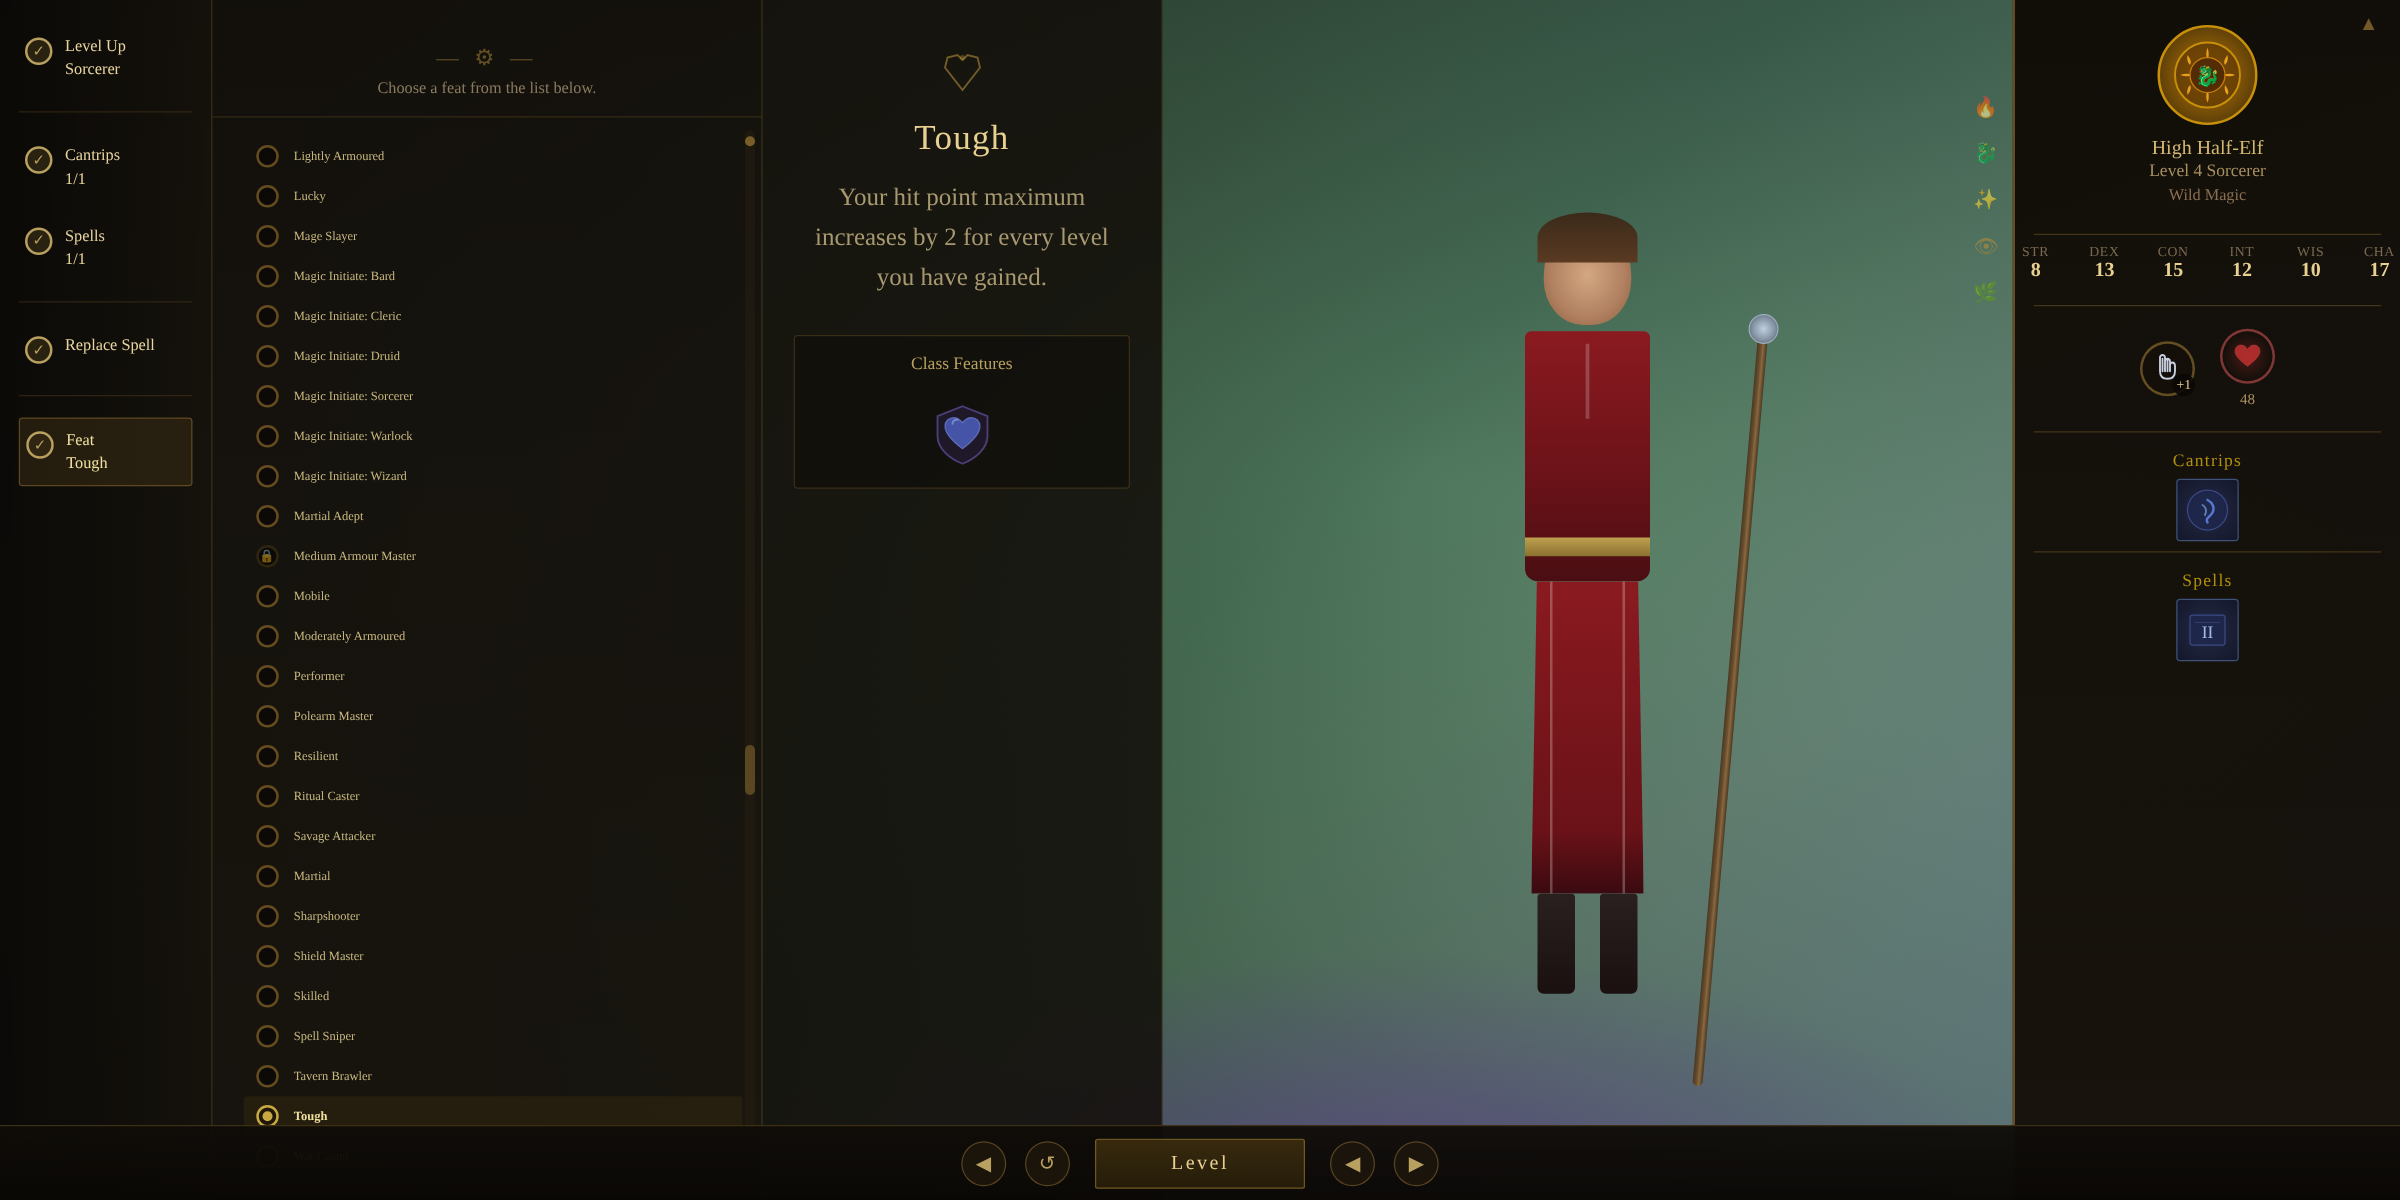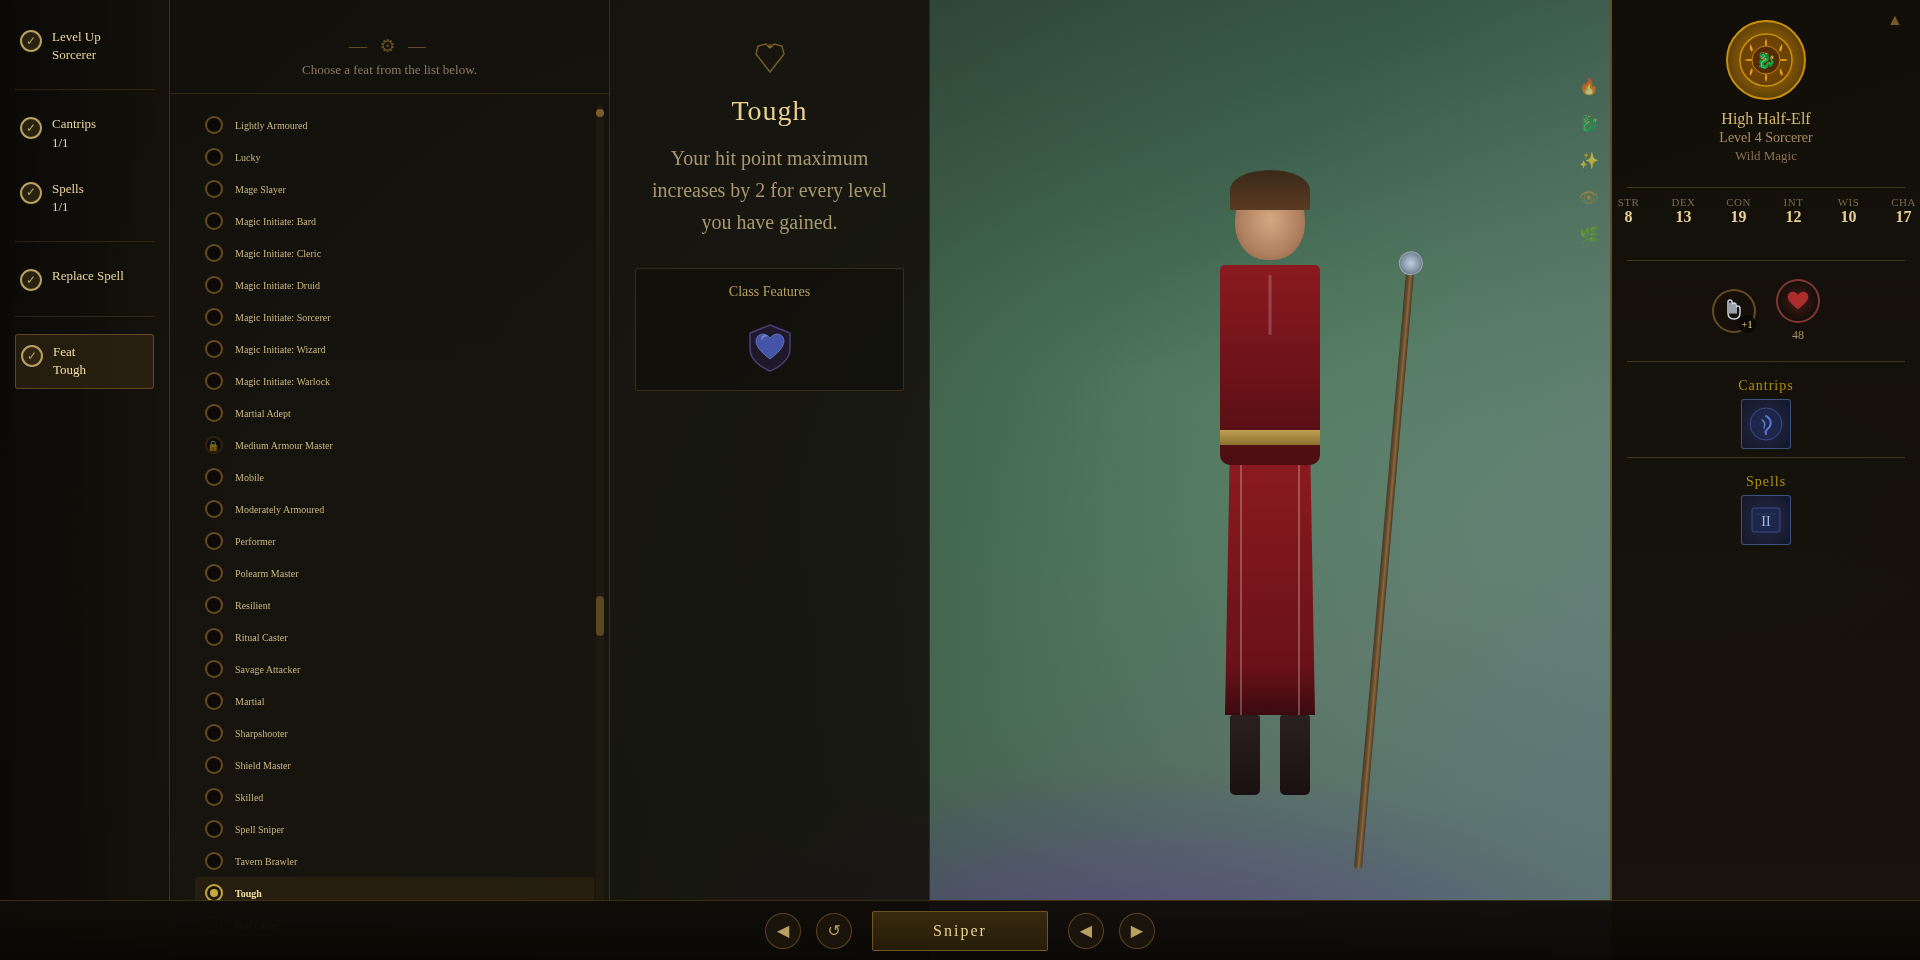--- a/index.html
+++ b/index.html
@@ -366,21 +366,21 @@
     .stats-divider {
       width: 100%;
       border: none;
       border-top: 1px solid rgba(180,140,60,0.3);
       margin: 8px 0;
     }
 
     .stat-row {
       display: flex;
       gap: 20px;
-      margin-bottom: 26px;
+      margin-bottom: 10px;
       width: 100%;
       justify-content: center;
     }
 
     .stat-col {
       text-align: center;
       min-width: 35px;
     }
     .stat-label {
       font-size: 11px;
@@ -595,25 +595,25 @@
       <div class="feat-row">
         <div class="feat-radio"></div>
         <span class="feat-name">Magic Initiate: Druid</span>
       </div>
       <div class="feat-row">
         <div class="feat-radio"></div>
         <span class="feat-name">Magic Initiate: Sorcerer</span>
       </div>
       <div class="feat-row">
         <div class="feat-radio"></div>
+        <span class="feat-name">Magic Initiate: Warlock</span>
+      </div>
+      <div class="feat-row">
+        <div class="feat-radio"></div>
         <span class="feat-name">Magic Initiate: Wizard</span>
-      </div>
-      <div class="feat-row">
-        <div class="feat-radio"></div>
-        <span class="feat-name">Magic Initiate: Warlock</span>
       </div>
       <div class="feat-row">
         <div class="feat-radio"></div>
         <span class="feat-name">Martial Adept</span>
       </div>
       <div class="feat-row">
         <div class="feat-radio locked">
           <span class="lock-icon">🔒</span>
         </div>
         <span class="feat-name">Medium Armour Master</span>
@@ -871,21 +871,21 @@
     <div class="stat-col">
       <div class="stat-label">STR</div>
       <div class="stat-value">8</div>
     </div>
     <div class="stat-col">
       <div class="stat-label">DEX</div>
       <div class="stat-value">13</div>
     </div>
     <div class="stat-col">
       <div class="stat-label">CON</div>
-      <div class="stat-value">19</div>
+      <div class="stat-value">15</div>
     </div>
     <div class="stat-col">
       <div class="stat-label">INT</div>
       <div class="stat-value">12</div>
     </div>
     <div class="stat-col">
       <div class="stat-label">WIS</div>
       <div class="stat-value">10</div>
     </div>
     <div class="stat-col">
@@ -944,19 +944,19 @@
   </div>
 
 </div>
 
 <div class="bottom-bar">
   <div style="display:flex; gap:15px; align-items:center;">
     <div class="nav-arrow">◀</div>
     <div class="nav-arrow">↺</div>
   </div>
 
-  <button class="accept-btn">Sniper</button>
+  <button class="accept-btn">Level</button>
 
   <div style="display:flex; gap:15px; align-items:center;">
     <div class="nav-arrow">◀</div>
     <div class="nav-arrow">▶</div>
   </div>
 </div>
 
 </body></html>

